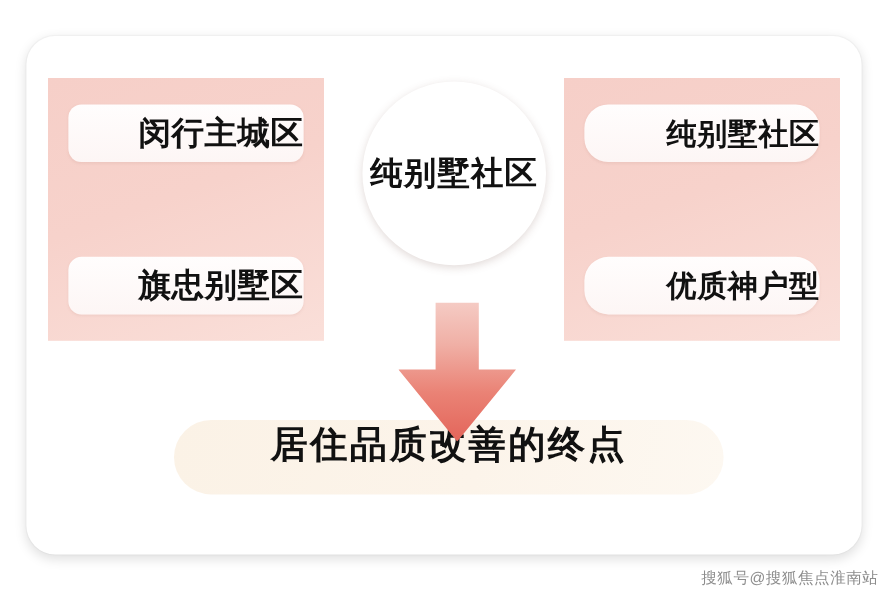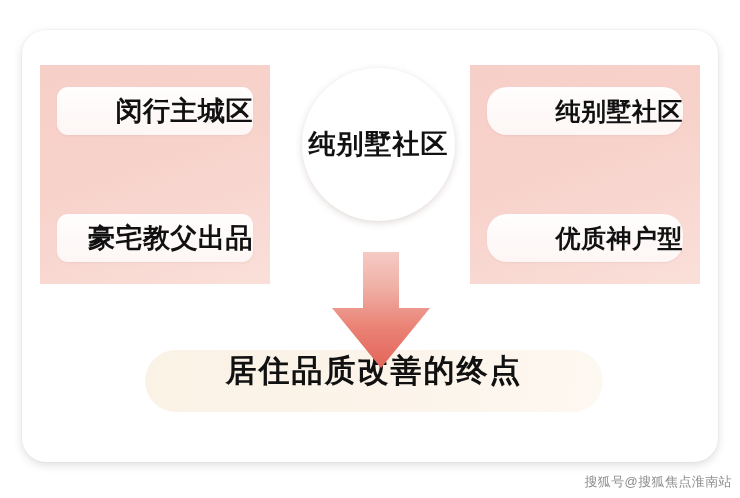--- a/index.html
+++ b/index.html
@@ -180,21 +180,21 @@
 <div id="infographic-card">
 
   <div class="feature-panel" id="feature-panel-left">
     <div class="panel-bg"></div>
     <div class="panel-flare"></div>
     <div class="chip-stack">
       <div class="feature-chip">
         <span>闵行主城区</span>
       </div>
       <div class="feature-chip">
-        <span>豪宅教父出品</span>
+        <span>旗忠别墅区</span>
       </div>
     </div>
   </div>
 
   <div class="feature-panel" id="feature-panel-right">
     <div class="panel-bg"></div>
     <div class="panel-flare"></div>
     <div class="chip-stack">
       <div class="feature-chip">
         <span>纯别墅社区</span>

